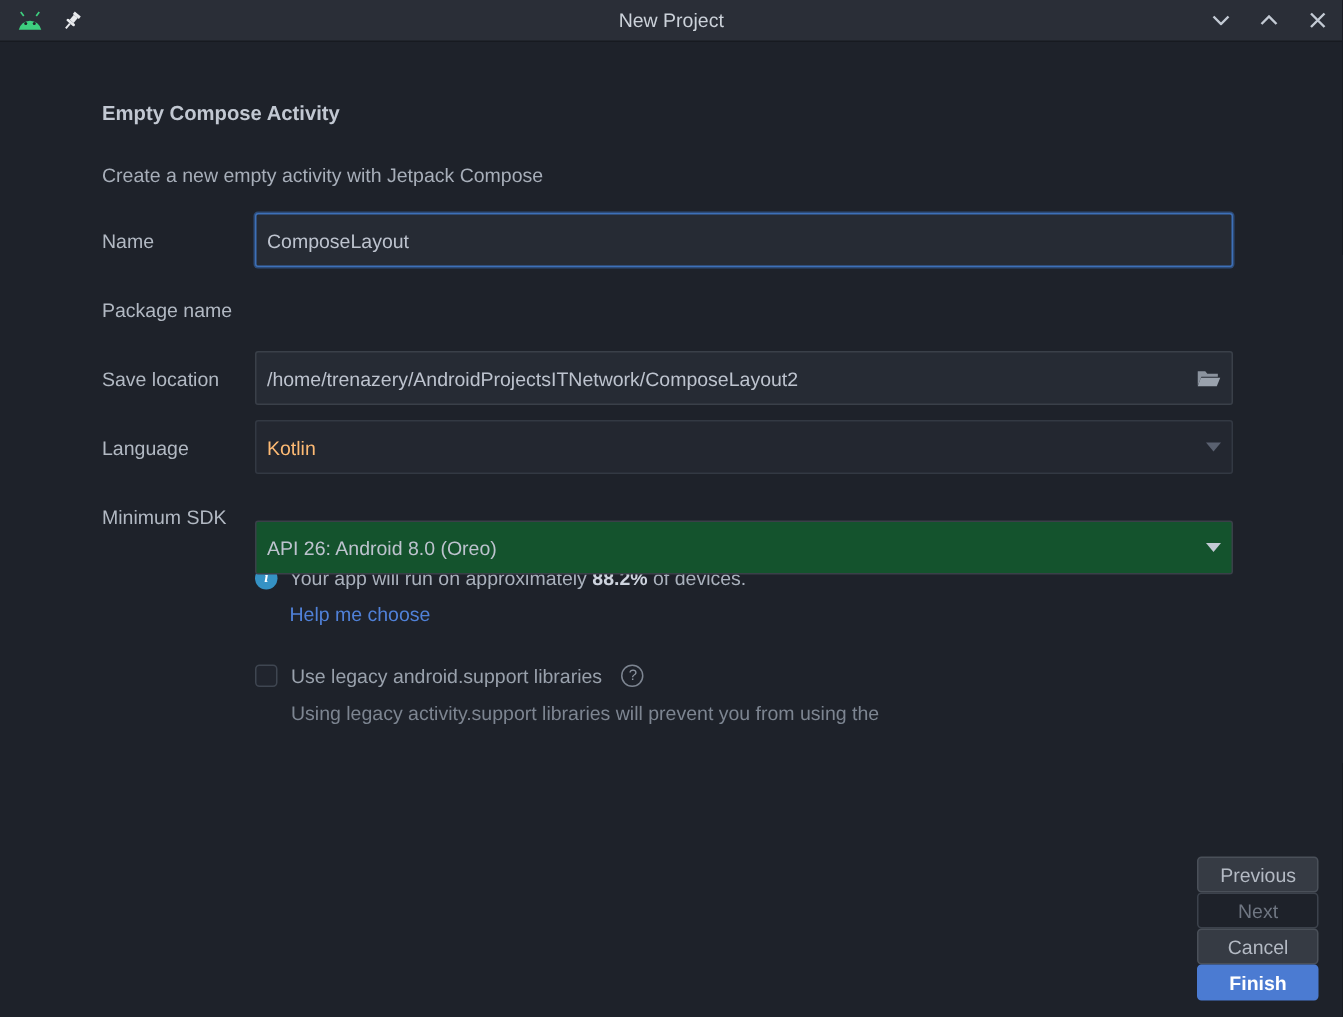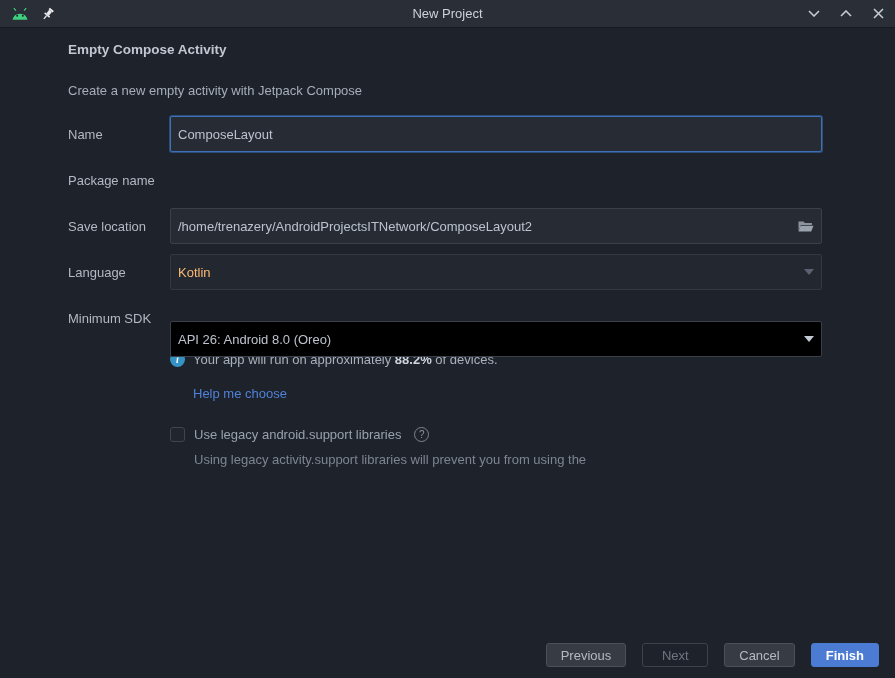--- a/index.html
+++ b/index.html
@@ -22,21 +22,21 @@
   .titlebar-title {
     position:absolute; left:0; right:0; text-align:center;
     color:#ccd2da; font-size:13px; pointer-events:none;
   }
   .titlebar-controls { margin-left:auto; display:flex; align-items:center; gap:18px; z-index:2; }
   .tb-btn { width:14px; height:14px; display:flex; align-items:center; justify-content:center; cursor:default; }
   .tb-btn svg { display:block; }
 
   
   .content { padding:0 73px 0 68px; }
-  .page-title { margin-top:14px; font-weight:bold; color:#c2c8d2; font-size:13.5px; }
+  .page-title { margin-top:40px; font-weight:bold; color:#c2c8d2; font-size:13.5px; }
   .page-subtitle { margin-top:26px; color:#a7aeb9; }
 
   .form { margin-top:24px; }
   .form-row { display:flex; align-items:center; height:24px; margin-bottom:22px; }
   .form-label { width:102px; flex:none; color:#b2b9c3; }
   .field {
     flex:1; height:36px; display:flex; align-items:center;
     background:#262b34; border:1px solid #3a4049; border-radius:2px;
     padding:0 7px; color:#bdc3ce; position:relative;
   }
@@ -59,39 +59,39 @@
   
   .indent { margin-left:102px; }
   .sdk-info { margin-top:22px; display:flex; align-items:center; gap:8px; color:#a9b1bc; }
   .info-icon {
     width:15px; height:15px; border-radius:50%; background:#3592c4;
     color:#fff; font-size:10px; font-weight:bold; font-style:italic;
     display:flex; align-items:center; justify-content:center; flex:none;
     font-family:"Liberation Serif","DejaVu Serif",serif;
   }
   .sdk-info b { color:#ced4de; }
-  .help-link { margin-top:19px; margin-left:23px; color:#5081d8; cursor:pointer; display:inline-block; }
+  .help-link { margin-top:9px; margin-left:23px; color:#5081d8; cursor:pointer; display:inline-block; }
 
   .legacy-row { margin-top:26px; display:flex; align-items:center; gap:9px; }
   .checkbox {
     width:15px; height:15px; border:1px solid #3f4651; border-radius:3px;
     background:#21252e; flex:none; cursor:default;
   }
   .legacy-label { color:#99a1ac; }
   .help-circle {
     width:15px; height:15px; border-radius:50%; border:1px solid #7d8591;
     color:#8d95a1; font-size:10px; display:flex; align-items:center; justify-content:center;
     margin-left:4px; cursor:default;
   }
   .legacy-desc { margin-top:7px; margin-left:24px; color:#7d8591; line-height:21px; }
 
   
   .footer {
     position:absolute; right:16px; bottom:11px;
-    display:flex; gap:16px;
+    display:flex; flex-direction:column;
   }
   .btn {
     min-width:66px; height:24px; padding:0 14px;
     display:flex; align-items:center; justify-content:center;
     border-radius:3px; font-size:13px; cursor:pointer;
     background:#363b44; border:1px solid #4a5059; color:#b4bac4;
   }
   .btn.disabled { background:transparent; border-color:#3c424c; color:#6f7682; cursor:default; }
   .btn.primary { background:#4b7bd2; border-color:#4b7bd2; color:#ffffff; font-weight:bold; }
 
@@ -177,21 +177,21 @@
       <div class="form-row">
         <div class="form-label">Language</div>
         <div class="field combo disabled">
           <span class="combo-value">Kotlin</span>
           <span class="combo-arrow"></span>
         </div>
       </div>
 
       <div class="form-row" style="margin-bottom:0;">
         <div class="form-label">Minimum SDK</div>
-        <div class="field combo" style="background:#000000;margin-top:42px;">
+        <div class="field combo" style="background:#14532d;margin-top:42px;">
           <span class="combo-value">API 26: Android 8.0 (Oreo)</span>
           <span class="combo-arrow"></span>
         </div>
       </div>
 
       <div class="indent">
         <div class="sdk-info">
           <span class="info-icon">i</span>
           <span><span>Your app will run on approximately </span><b>88.2%</b><span> of devices.</span></span>
         </div>

